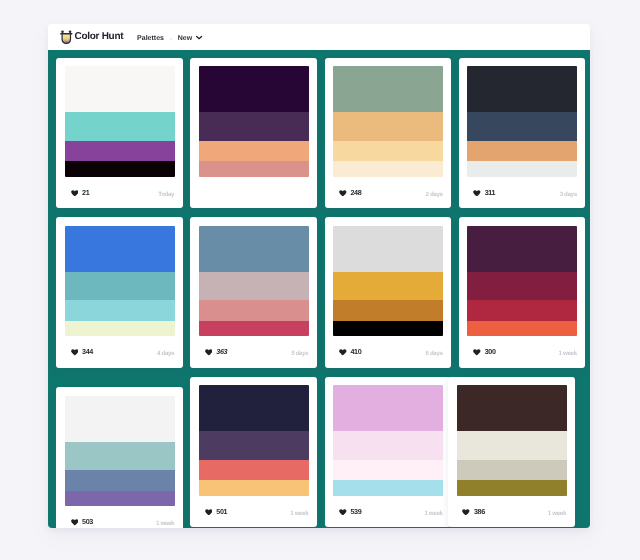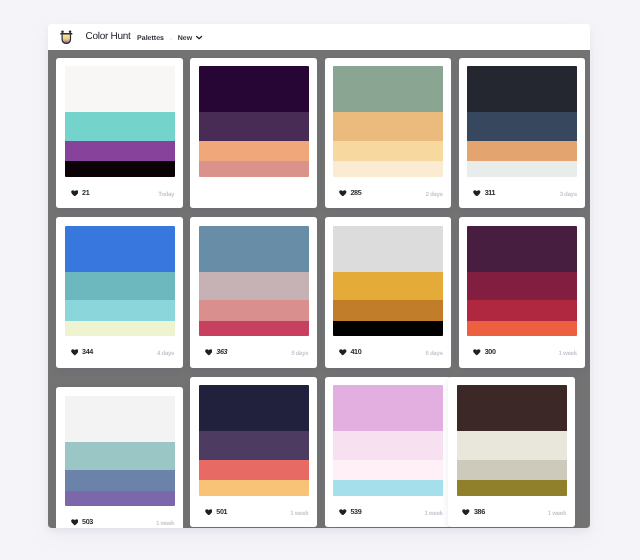--- a/index.html
+++ b/index.html
@@ -6,29 +6,29 @@
   body{width:640px;height:560px;background:#f5f5f9;
        font-family:"Liberation Sans",sans-serif;overflow:hidden;
        -webkit-font-smoothing:antialiased;text-rendering:geometricPrecision;}
   .page{position:absolute;left:48px;top:24px;width:542px;height:504px;
         background:#fff;overflow:hidden;border-radius:4px;
         box-shadow:0 3px 6px rgba(80,80,120,.07), 0 8px 22px rgba(80,80,120,.06);}
   
   .topbar{position:absolute;left:0;top:0;width:100%;height:26px;background:#fff;}
   .brandwrap{position:absolute;left:12px;top:6.4px;display:flex;align-items:center;}
   .logo{width:13.6px;height:14.6px;display:block;}
-  .brand{font-size:10px;font-weight:normal;color:#22222c;margin-left:12px;letter-spacing:-0.3px;
+  .brand{font-size:10px;font-weight:bold;color:#22222c;margin-left:1px;letter-spacing:-0.3px;
          line-height:14.6px;}
   .nav{position:absolute;left:89.1px;top:10.2px;display:flex;align-items:center;height:10px;}
   .navitem{font-size:7px;font-weight:bold;color:#2f2f3a;line-height:10px;}
   .sep{width:2.6px;height:2.6px;border-radius:50%;background:#e7e7eb;margin:0 5.6px;}
   .navnew{display:flex;align-items:center;}
   .chev{margin-left:4.2px;width:6.2px;height:5px;display:block;position:relative;top:-1.6px;}
   
-  .gallery{position:absolute;left:0;top:26px;width:100%;height:478px;background:#737373;}
+  .gallery{position:absolute;left:0;top:26px;width:100%;height:478px;background:#0f766e;}
   .card{position:absolute;width:126.6px;height:150.5px;background:#fff;border-radius:3px;
         box-shadow:0 3px 7px rgba(55,70,105,.12);}
   .sw{position:absolute;left:8.6px;top:8.5px;width:110px;border-radius:1px;overflow:hidden;}
   .band{display:block;width:100%;}
   .foot{position:absolute;left:14.4px;right:8.6px;top:119px;height:31.5px;}
   .likes{position:absolute;left:0;top:13.2px;display:flex;align-items:flex-start;}
   .heart{width:7.6px;height:6.6px;display:block;}
   .cnt{font-size:7.2px;font-weight:bold;color:#2b2b33;margin-left:3.9px;letter-spacing:-0.35px;
        line-height:6.1px;position:relative;top:-0.1px;}
   .date{position:absolute;right:0;top:15.0px;font-size:6.2px;color:#c6c9cf;font-weight:bold;
@@ -102,21 +102,21 @@
           <span class="band" style="height:46px;background:#8ba593"></span>
           <span class="band" style="height:28.5px;background:#ebba7d"></span>
           <span class="band" style="height:20.5px;background:#f7d9a0"></span>
           <span class="band" style="height:15.5px;background:#fbebd3"></span>
         </div>
         <div class="foot">
           <div class="likes">
             <svg class="heart" viewBox="0 0 28 24">
               <path d="M14 23.4 C11.6 21.3 0.6 13.4 0.6 7.2 C0.6 3.3 3.4 0.6 7.0 0.6 C9.8 0.6 12.4 2.3 14 4.7 C15.6 2.3 18.2 0.6 21 0.6 C24.6 0.6 27.4 3.3 27.4 7.2 C27.4 13.4 16.4 21.3 14 23.4 Z" fill="#1f1f26"></path>
             </svg>
-            <span class="cnt">285</span>
+            <span class="cnt">248</span>
           </div>
           <div class="date">2 days</div>
         </div>
       </div>
       <div class="card" style="left: 410.8px; top: 7.5px;">
         <div class="sw">
           <span class="band" style="height:46px;background:#24272f"></span>
           <span class="band" style="height:28.5px;background:#36475e"></span>
           <span class="band" style="height:20.5px;background:#e4a470"></span>
           <span class="band" style="height:15.5px;background:#e8edec"></span>

